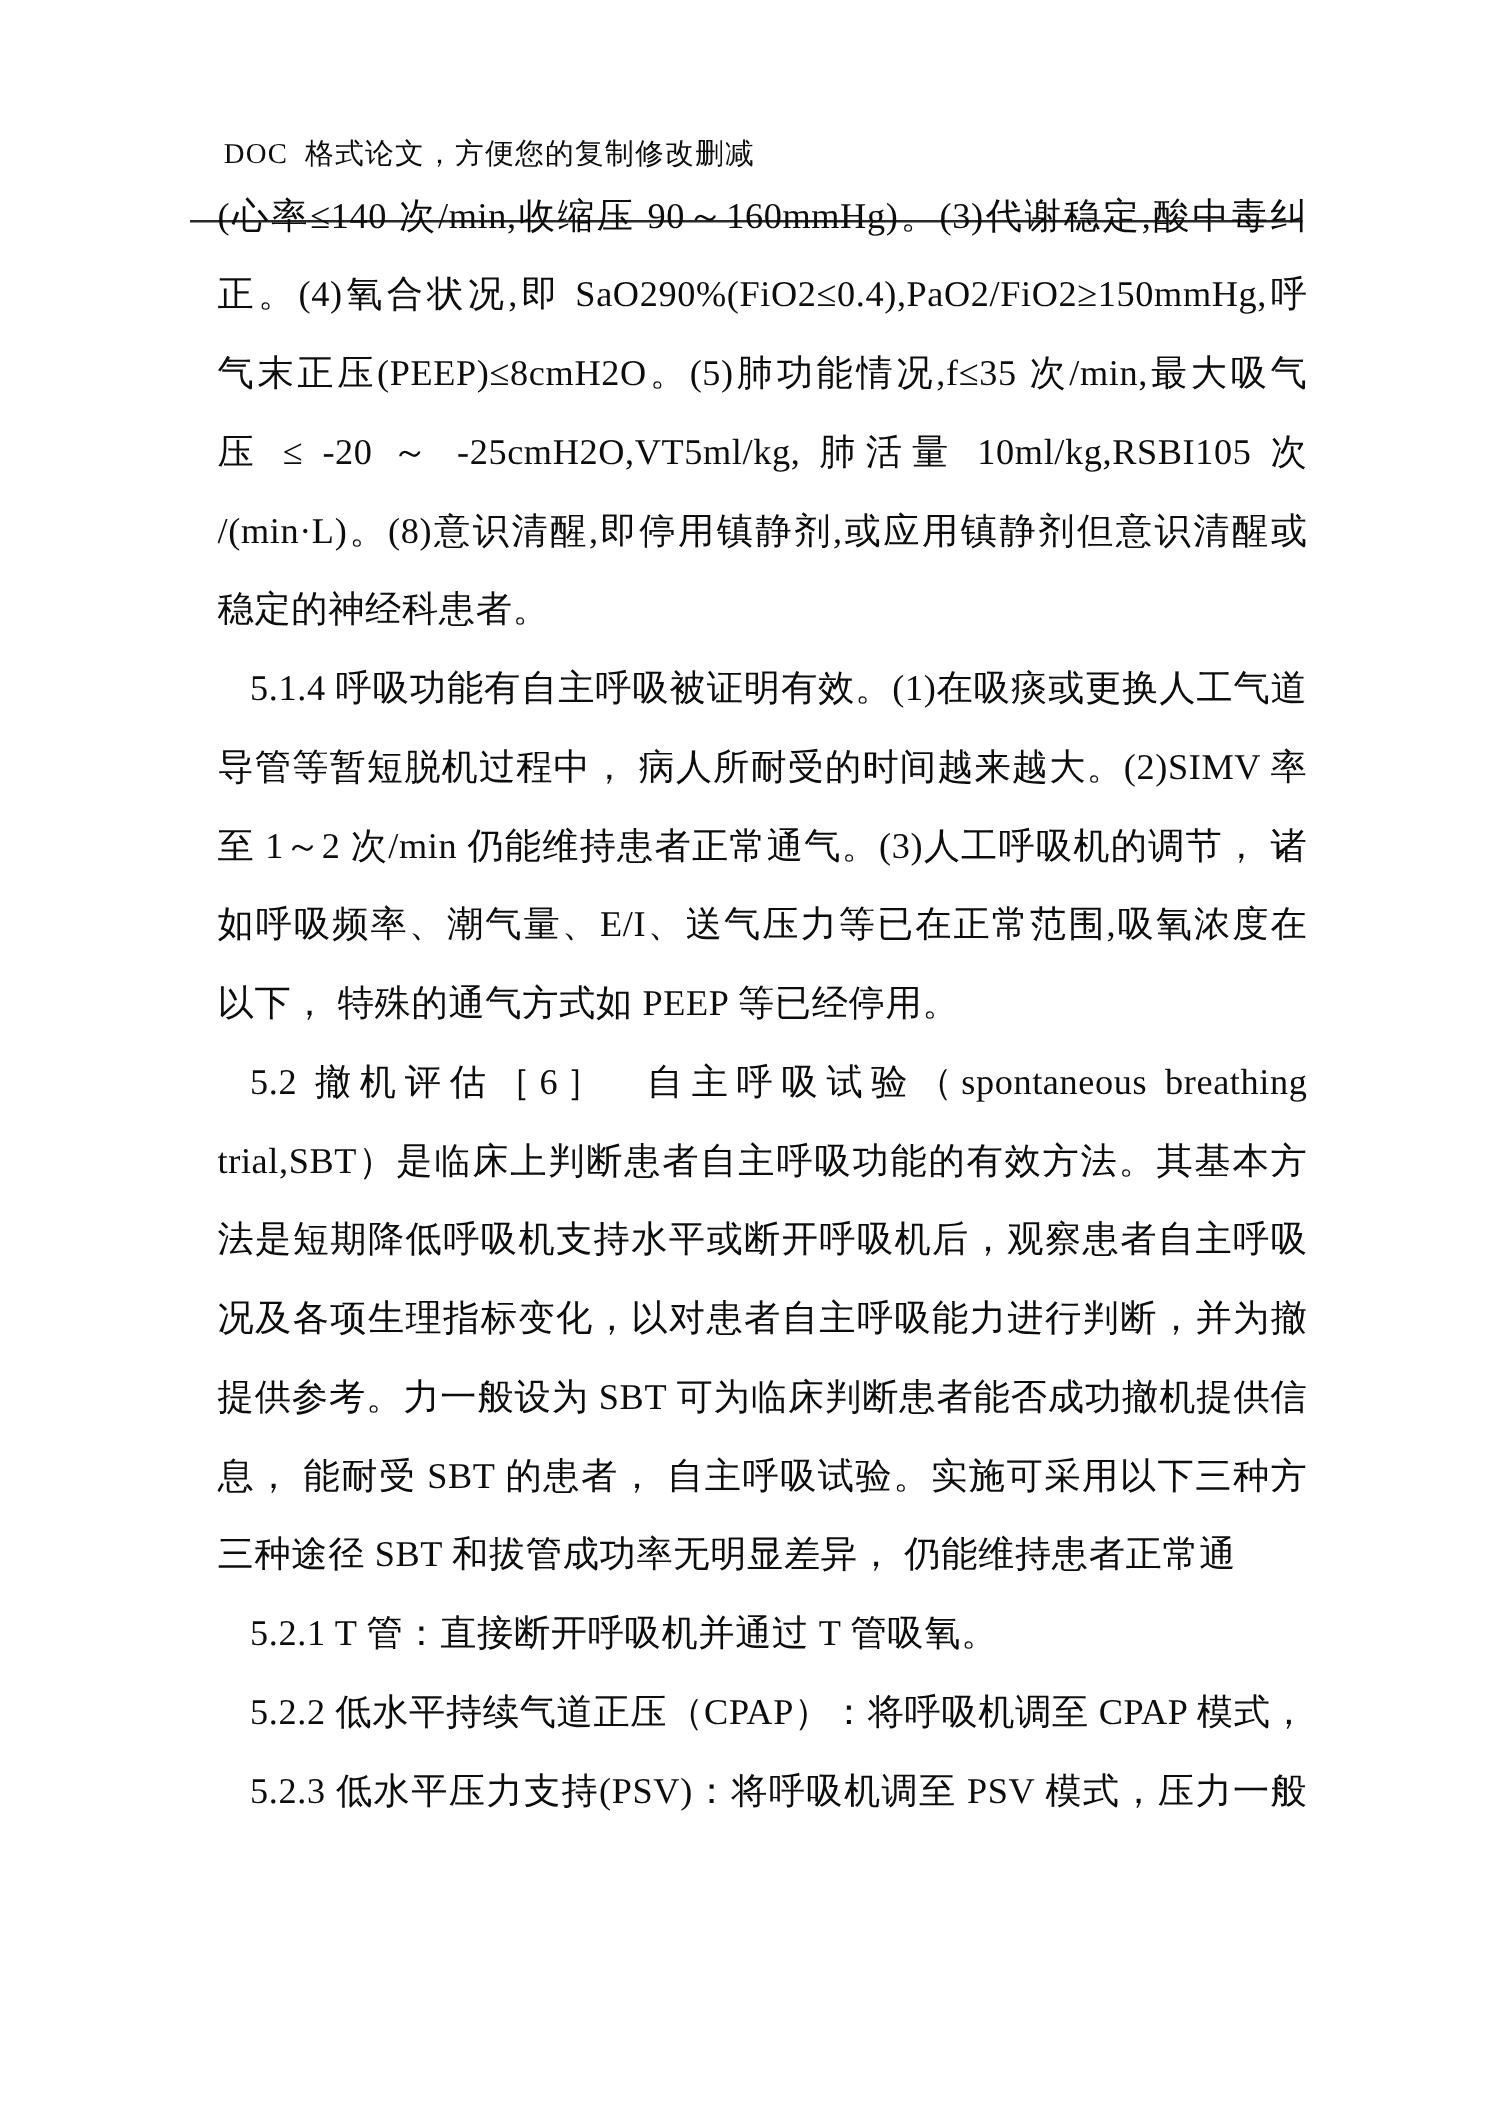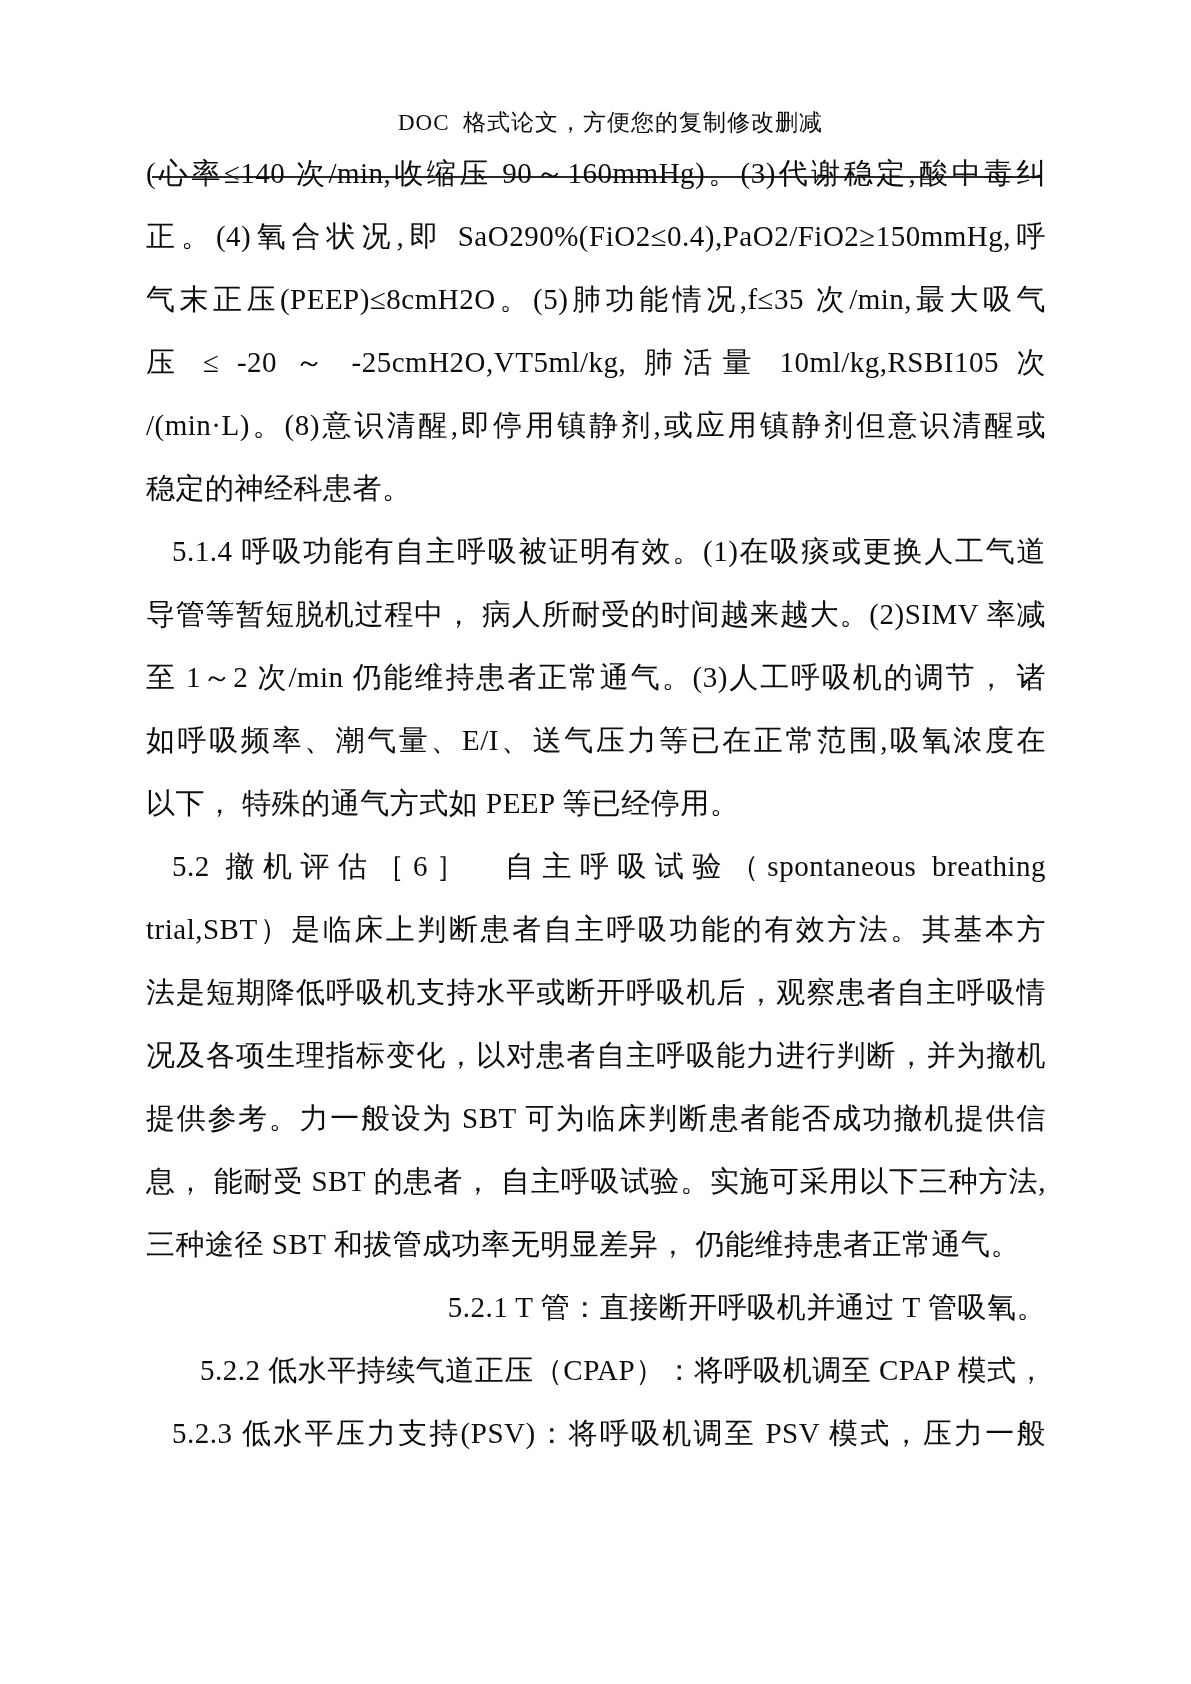--- a/index.html
+++ b/index.html
@@ -14,21 +14,20 @@
     background: #ffffff;
     overflow: hidden;
     font-family: "Liberation Serif", "DejaVu Serif", serif;
     color: #0d0d0d;
   }
   .header {
     position: absolute;
     top: 78px;
     left: 152px;
     width: 890px;
-    text-align: center;
     font-size: 23px;
     line-height: 30px;
     padding-bottom: 8px;
     border-bottom: 2px solid #2a2a2a;
     white-space: pre;
     letter-spacing: 1px;
   }
   .doc-body {
     position: absolute;
     top: 142px;
@@ -36,28 +35,28 @@
     width: 900px;
     font-size: 29px;
   }
   .line {
     height: 63px;
     line-height: 63px;
     white-space: pre-wrap;
     overflow: hidden;
     text-align: left;
     letter-spacing: 0.5px;
+    margin-left: 28px;
   }
   .line.just {
     text-align: justify;
     text-align-last: justify;
   }
   .line.indent {
     padding-left: 26px;
-    text-align: right;
   }
 </style>
 </head>
 <body>
 
 <div class="page">
   <div class="header">
     <span>DOC  格式论文，方便您的复制修改删减</span>
   </div>
   <div class="doc-body" id="doc-body">

